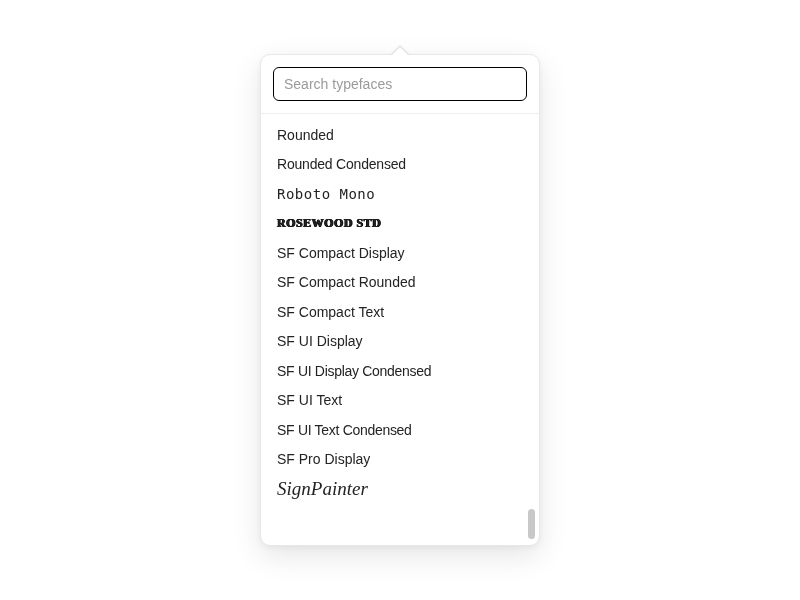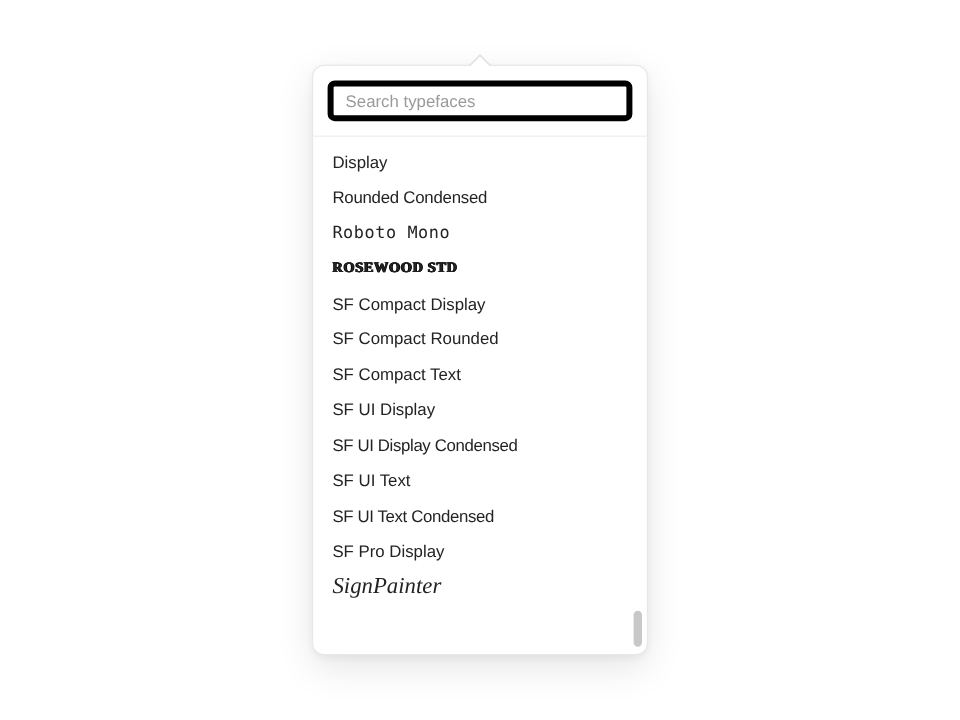--- a/index.html
+++ b/index.html
@@ -42,21 +42,21 @@
     border-width: 0 9px 9px 9px;
     border-color: transparent transparent #ffffff transparent;
   }
   .search-wrap {
     padding: 12px 12px 12px 12px;
     border-bottom: 1px solid #eeeeee;
   }
   .search-input {
     width: 100%;
     height: 34px;
-    border: 5px solid #000000;
+    border: 1px solid #000000;
     border-radius: 6px;
     padding: 0 10px;
     font-size: 14px;
     color: #15803d;
     outline: none;
     background: #fff;
   }
   .search-input::placeholder { color: #9a9a9a; }
   .list-area {
     position: relative;
@@ -110,21 +110,21 @@
 <body>
 
 <div class="popover">
   <div class="search-wrap">
     <input class="search-input" type="text" placeholder="Search typefaces" style="">
   </div>
 
   <div class="list-area">
     <ul class="font-list">
       <li class="font-item f-roboto">
-          <span>Display</span>
+          <span>Rounded</span>
         </li>
       <li class="font-item f-roboto-cond">
           <span>Rounded Condensed</span>
         </li>
       <li class="font-item f-roboto-mono">
           <span>Roboto Mono</span>
         </li>
       <li class="font-item f-rosewood">
           <span>ROSEWOOD STD</span>
         </li>

